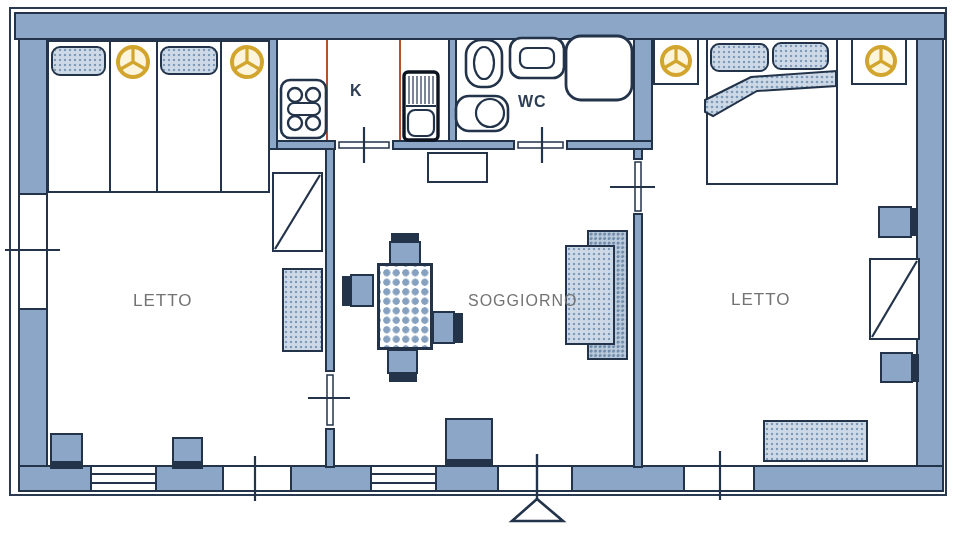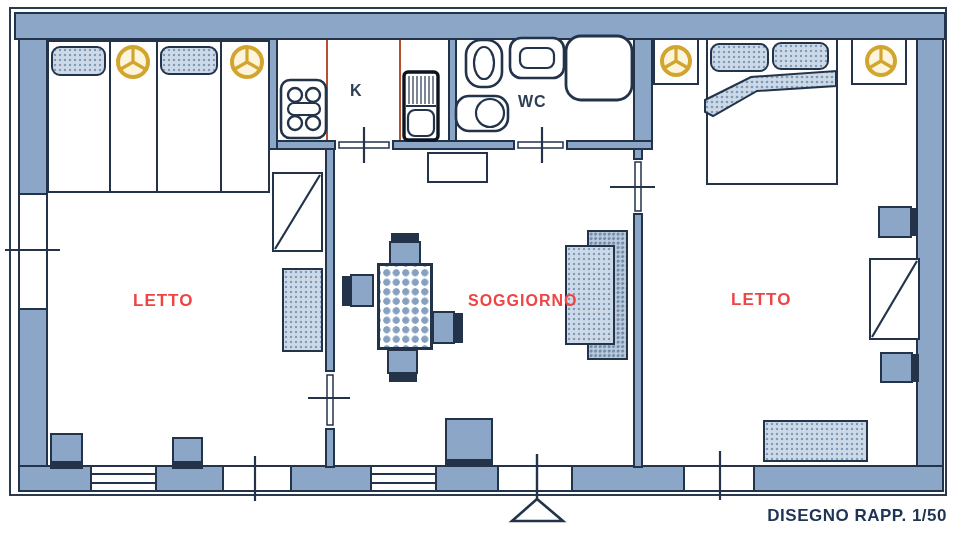--- a/index.html
+++ b/index.html
@@ -13,21 +13,21 @@
            background-image:radial-gradient(circle at 2px 2px,#7e9ab9 1.3px,transparent 1.6px);
            background-size:5px 5px;border:2px solid #22334a;}
   .stipple-dark{background-color:#bccbdc;
            background-image:radial-gradient(circle at 2px 2px,#6f8cab 1.4px,transparent 1.7px);
            background-size:4.5px 4.5px;border:2px solid #22334a;}
   .checker{background-color:#ffffff;
            background-image:radial-gradient(circle,#86a1c0 3.3px,transparent 3.8px);
            background-size:9.5px 9.5px;background-position:2px 2px;border:3px solid #22334a;}
   .chair{background:#8ba6c6;border:2px solid #22334a;}
   .rail{background:#22334a;}
-  .room-label{color:#ef4444;font-weight:bold;font-size:17px;letter-spacing:1px;white-space:nowrap;}
+  .room-label{color:#737373;font-weight:normal;font-size:17px;letter-spacing:1px;white-space:nowrap;}
   .small-label{color:#2e3f55;font-weight:bold;font-size:16px;letter-spacing:1px;white-space:nowrap;}
   .caption{color:#1e3556;font-weight:bold;font-size:17px;letter-spacing:0.5px;white-space:nowrap;}
   svg.overlay{position:absolute;left:0;top:0;width:960px;height:543px;pointer-events:none;}
 </style>
 </head>
 <body>
 
 <div id="plan">
 
   <div class="abs" style="left:9px;top:7px;width:938px;height:489px;border:2px solid #2a3a50;"></div>
@@ -207,15 +207,14 @@
       <line x1="537" y1="454" x2="537" y2="512" stroke-width="2.4"></line>
       <polygon points="512,521 563,521 537,499" stroke-width="2.6"></polygon>
     </g>
   </svg>
 
   <div class="abs room-label" style="left:133px;top:291px;">LETTO</div>
   <div class="abs small-label" style="left:350px;top:82px;">K</div>
   <div class="abs small-label" style="left:518px;top:93px;text-align:center;">WC</div>
   <div class="abs room-label" style="left:468px;top:292px;font-size:16px;">SOGGIORNO</div>
   <div class="abs room-label" style="left:731px;top:290px;">LETTO</div>
-  <div class="abs caption" style="left:765px;top:506px;width:182px;text-align:right;">DISEGNO RAPP. 1/50</div>
 
 </div>
 
 </body></html>

